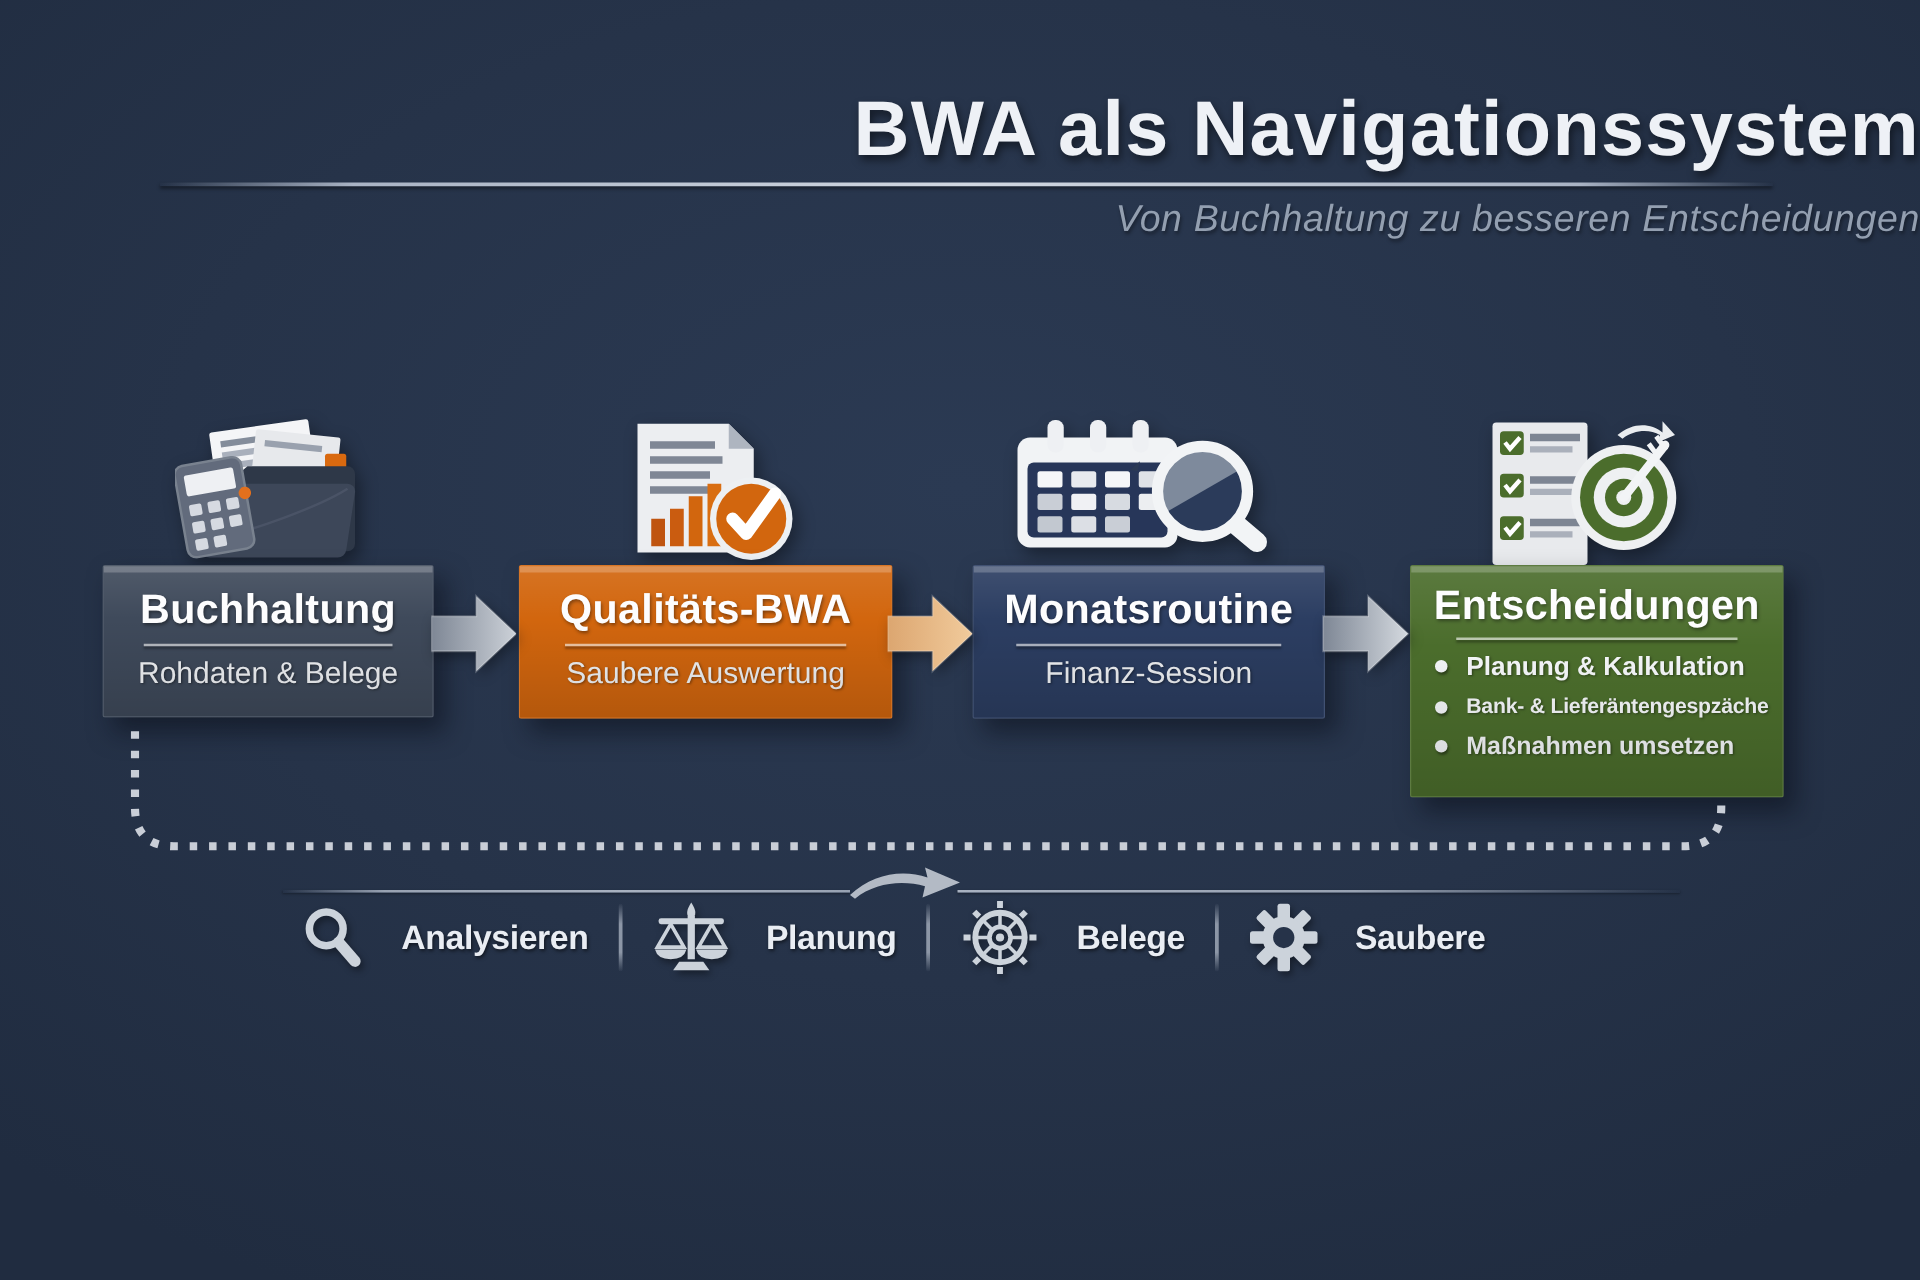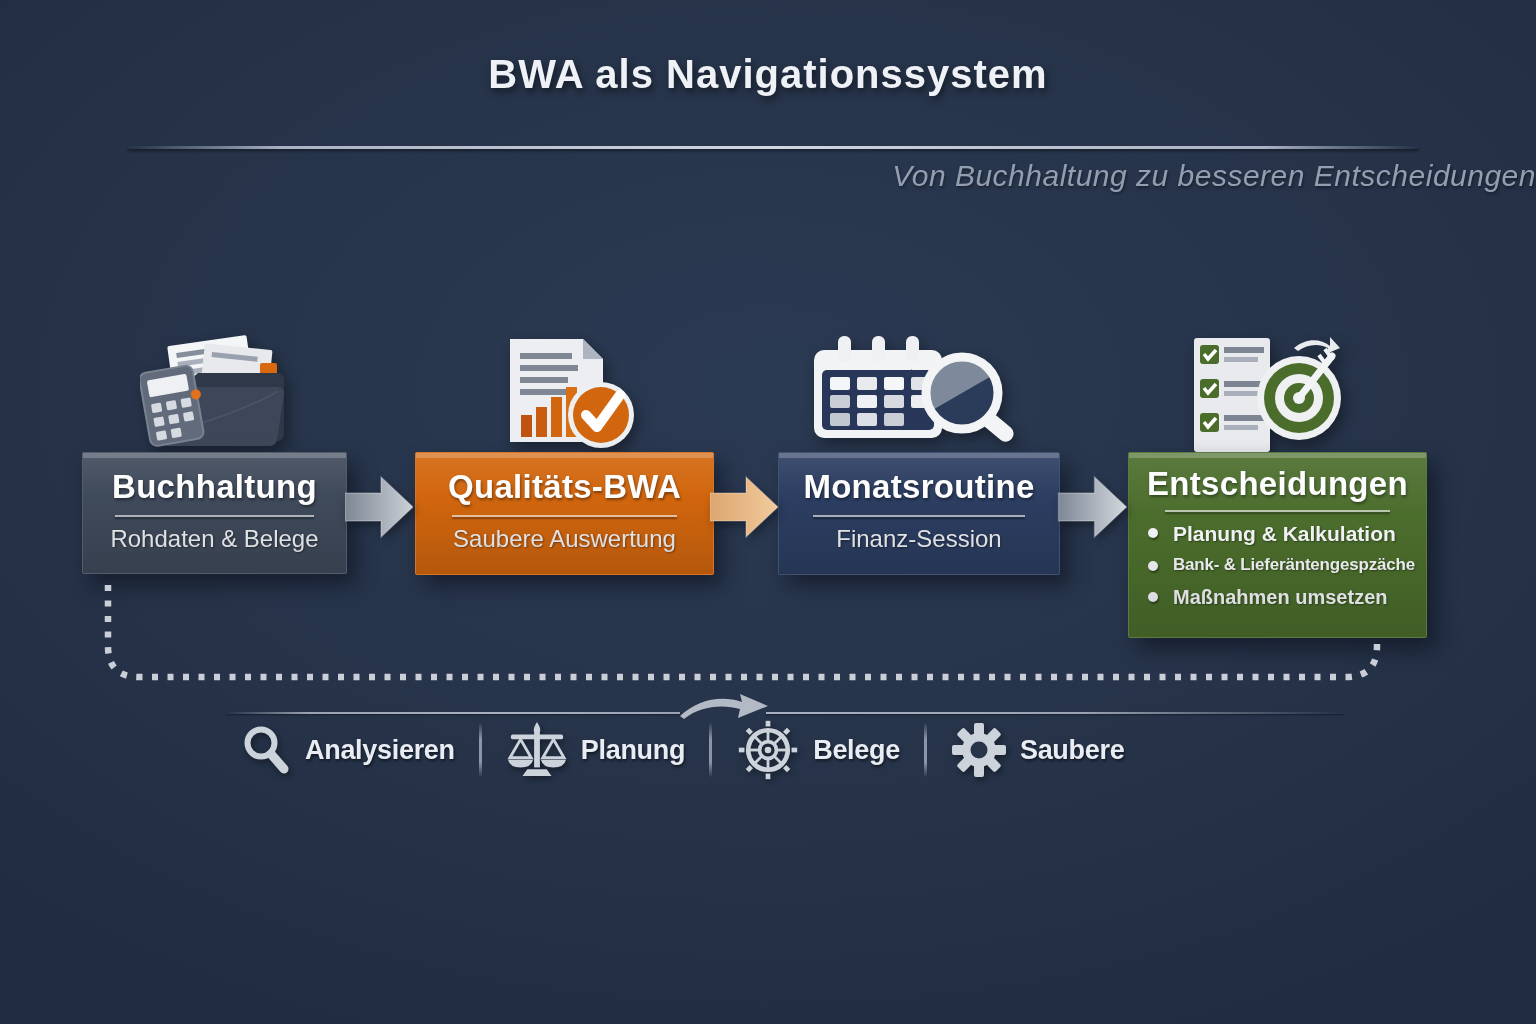--- a/index.html
+++ b/index.html
@@ -3,22 +3,22 @@
 <meta charset="utf-8">
 <style>
   html,body{margin:0;padding:0;background:#1d2838;}
   .canvas{
     position:relative;width:1536px;height:1024px;overflow:hidden;
     background:radial-gradient(ellipse 1150px 720px at 50% 38%, #2b3a53 0%, #263349 55%, #202c40 100%);
     font-family:"Liberation Sans", sans-serif;
   }
   
   .title{
-    position:absolute;top:52px;left:0;width:100%;text-align:center;
-    font-size:40px;font-weight:bold;color:#eef1f6;letter-spacing:1px;
+    position:absolute;top:68px;left:0;width:100%;text-align:right;
+    font-size:62px;font-weight:bold;color:#eef1f6;letter-spacing:1px;
     text-shadow:2px 4px 7px rgba(0,0,0,.5);
   }
   .title-rule{
     position:absolute;top:146px;left:128px;width:1290px;height:3px;
     background:linear-gradient(90deg, rgba(170,180,197,0), #a9b3c4 12%, #d0d7e1 50%, #a9b3c4 88%, rgba(170,180,197,0));
     box-shadow:0 2px 3px rgba(0,0,0,.45);
   }
   .subtitle{
     position:absolute;top:159px;left:0;width:100%;text-align:right;
     font-size:30px;font-style:italic;color:#939fb0;letter-spacing:.5px;
@@ -90,21 +90,21 @@
   }
   .footer-rule-right{
     position:absolute;left:766px;top:712px;width:578px;height:2px;
     background:linear-gradient(90deg, #a8b1c0, #98a2b2 55%, rgba(150,160,177,0));
     box-shadow:0 1px 2px rgba(0,0,0,.4);
   }
   .swoosh{position:absolute;left:678px;top:691px;width:92px;height:32px;}
   .swoosh svg{width:100%;height:100%;display:block;}
   
   .footer{position:absolute;left:240px;top:710px;height:80px;display:flex;align-items:center;}
-  .footer-item{display:flex;align-items:center;gap:13px;}
+  .footer-item{display:flex;align-items:center;gap:29px;}
   .footer-item svg{display:block;filter:drop-shadow(2px 3px 3px rgba(0,0,0,.4));}
   .footer-label{
     font-size:27px;font-weight:bold;color:#e9edf3;letter-spacing:-.3px;
     text-shadow:1px 2px 3px rgba(0,0,0,.55);
   }
   .footer-divider{
     width:3px;height:54px;margin:0 24px;border-radius:2px;
     background:linear-gradient(180deg, rgba(140,150,166,.05), #8c96a6 30%, #8c96a6 72%, rgba(140,150,166,.05));
   }
 </style>

